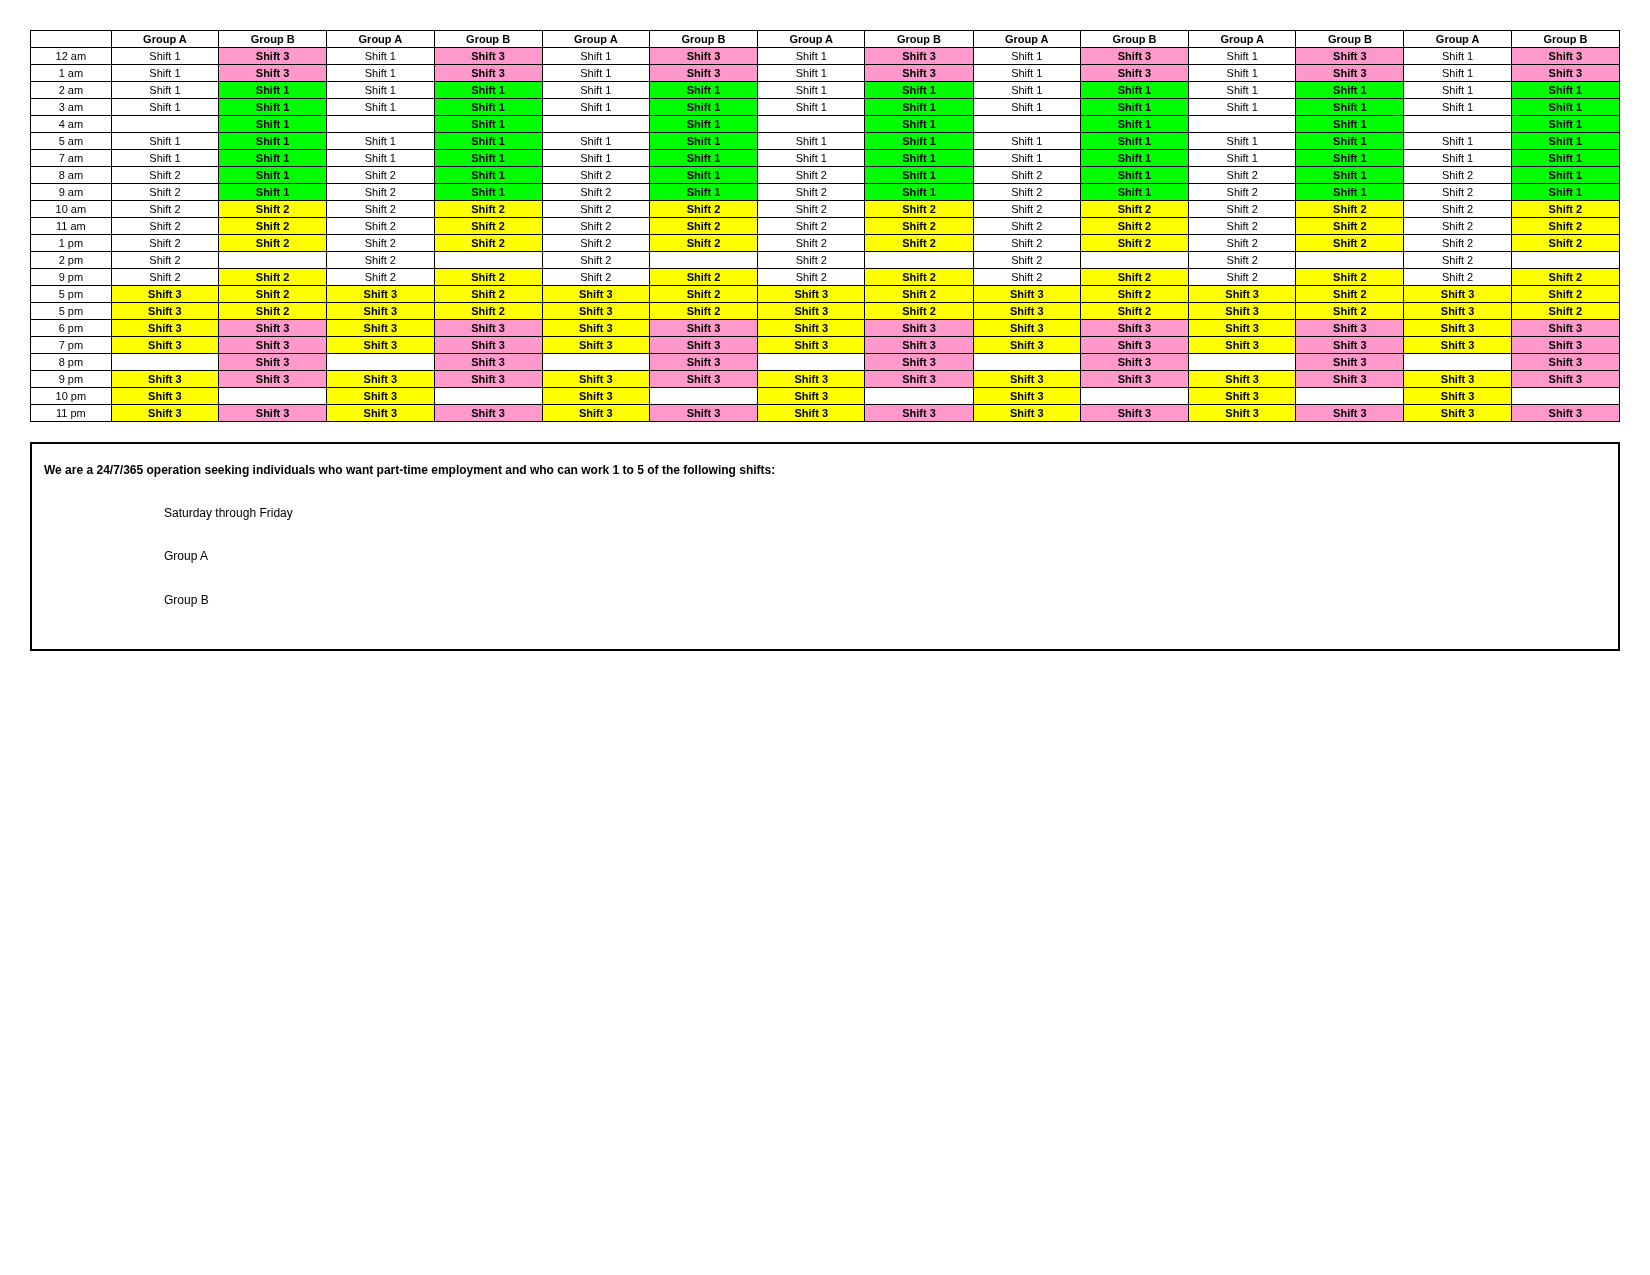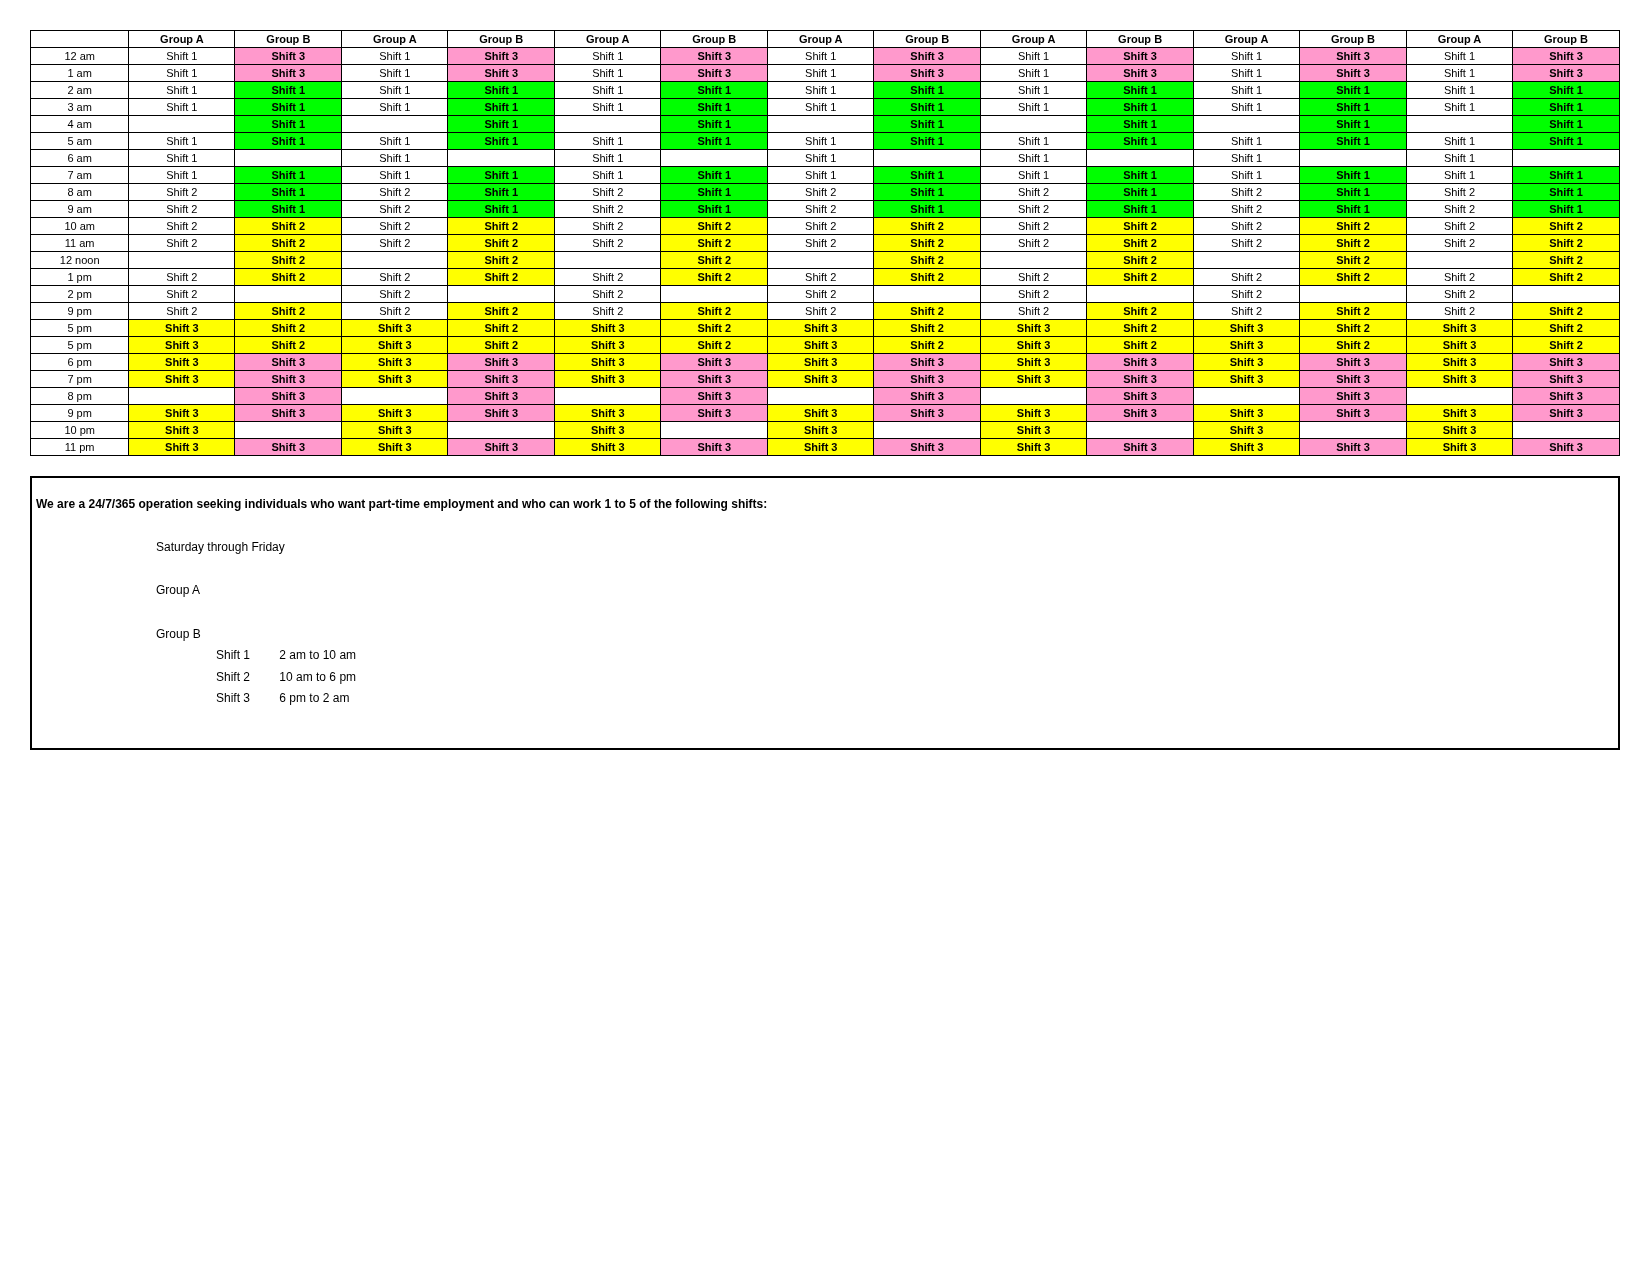--- a/index.html
+++ b/index.html
@@ -42,21 +42,21 @@
     }
 
     
     .c-white { background: #ffffff; }
     .c-green { background: #00ff00; font-weight: bold; }
     .c-yellow { background: #ffff00; font-weight: bold; }
     .c-pink { background: #ff99cc; font-weight: bold; }
 
     .info-box {
       border: 2px solid #000;
-      padding: 16px 4px;
+      padding: 16px 12px;
       font-size: 12px;
       line-height: 1.8;
     }
     .info-box .bold { font-weight: bold; }
     .info-box .indent1 { margin-left: 120px; display: block; }
   </style>
 </head>
 <body>
 
 <table class="schedule-table">
@@ -176,37 +176,20 @@
         <td class="c-white">Shift 1</td>
         <td class="c-green" style="font-weight: bold;">Shift 1</td>
         <td class="c-white">Shift 1</td>
         <td class="c-green" style="font-weight: bold;">Shift 1</td>
         <td class="c-white">Shift 1</td>
         <td class="c-green" style="font-weight: bold;">Shift 1</td>
         <td class="c-white">Shift 1</td>
         <td class="c-green" style="font-weight: bold;">Shift 1</td>
       </tr>
       <tr>
-        <td class="time-cell">6 am</td>
-        <td class="c-white">Shift 1</td>
-        <td class="c-white"></td>
-        <td class="c-white">Shift 1</td>
-        <td class="c-white"></td>
-        <td class="c-white">Shift 1</td>
-        <td class="c-white"></td>
-        <td class="c-white">Shift 1</td>
-        <td class="c-white"></td>
-        <td class="c-white">Shift 1</td>
-        <td class="c-white"></td>
-        <td class="c-white">Shift 1</td>
-        <td class="c-white"></td>
-        <td class="c-white">Shift 1</td>
-        <td class="c-white"></td>
-      </tr>
-      <tr>
         <td class="time-cell">7 am</td>
         <td class="c-white">Shift 1</td>
         <td class="c-green" style="font-weight: bold;">Shift 1</td>
         <td class="c-white">Shift 1</td>
         <td class="c-green" style="font-weight: bold;">Shift 1</td>
         <td class="c-white">Shift 1</td>
         <td class="c-green" style="font-weight: bold;">Shift 1</td>
         <td class="c-white">Shift 1</td>
         <td class="c-green" style="font-weight: bold;">Shift 1</td>
         <td class="c-white">Shift 1</td>
@@ -275,37 +258,20 @@
         <td class="c-yellow" style="font-weight: bold;">Shift 2</td>
         <td class="c-white">Shift 2</td>
         <td class="c-yellow" style="font-weight: bold;">Shift 2</td>
         <td class="c-white">Shift 2</td>
         <td class="c-yellow" style="font-weight: bold;">Shift 2</td>
         <td class="c-white">Shift 2</td>
         <td class="c-yellow" style="font-weight: bold;">Shift 2</td>
         <td class="c-white">Shift 2</td>
         <td class="c-yellow" style="font-weight: bold;">Shift 2</td>
         <td class="c-white">Shift 2</td>
-        <td class="c-yellow" style="font-weight: bold;">Shift 2</td>
-      </tr>
-      <tr>
-        <td class="time-cell">12 noon</td>
-        <td class="c-white"></td>
-        <td class="c-yellow" style="font-weight: bold;">Shift 2</td>
-        <td class="c-white"></td>
-        <td class="c-yellow" style="font-weight: bold;">Shift 2</td>
-        <td class="c-white"></td>
-        <td class="c-yellow" style="font-weight: bold;">Shift 2</td>
-        <td class="c-white"></td>
-        <td class="c-yellow" style="font-weight: bold;">Shift 2</td>
-        <td class="c-white"></td>
-        <td class="c-yellow" style="font-weight: bold;">Shift 2</td>
-        <td class="c-white"></td>
-        <td class="c-yellow" style="font-weight: bold;">Shift 2</td>
-        <td class="c-white"></td>
         <td class="c-yellow" style="font-weight: bold;">Shift 2</td>
       </tr>
       <tr>
         <td class="time-cell">1 pm</td>
         <td class="c-white">Shift 2</td>
         <td class="c-yellow" style="font-weight: bold;">Shift 2</td>
         <td class="c-white">Shift 2</td>
         <td class="c-yellow" style="font-weight: bold;">Shift 2</td>
         <td class="c-white">Shift 2</td>
         <td class="c-yellow" style="font-weight: bold;">Shift 2</td>
@@ -492,28 +458,14 @@
 </table>
 
 <div class="info-box">
   <p class="bold">We are a 24/7/365 operation seeking individuals who want part-time employment and who can work 1 to 5 of the following shifts:</p>
   <br>
   <span class="indent1">Saturday through Friday</span>
   <br>
   <span class="indent1">Group A</span>
   <br>
   <span class="indent1">Group B</span>
-  <div style="margin-left:180px; line-height:1.8;">
-    <div>
-      <span style="display:inline-block;width:60px;">Shift 1</span>
-      <span>2 am to 10 am</span>
-    </div>
-    <div>
-      <span style="display:inline-block;width:60px;">Shift 2</span>
-      <span>10 am to 6 pm</span>
-    </div>
-    <div>
-      <span style="display:inline-block;width:60px;">Shift 3</span>
-      <span>6 pm to 2 am</span>
-    </div>
-  </div>
   <br>
 </div>
 
 </body></html>

